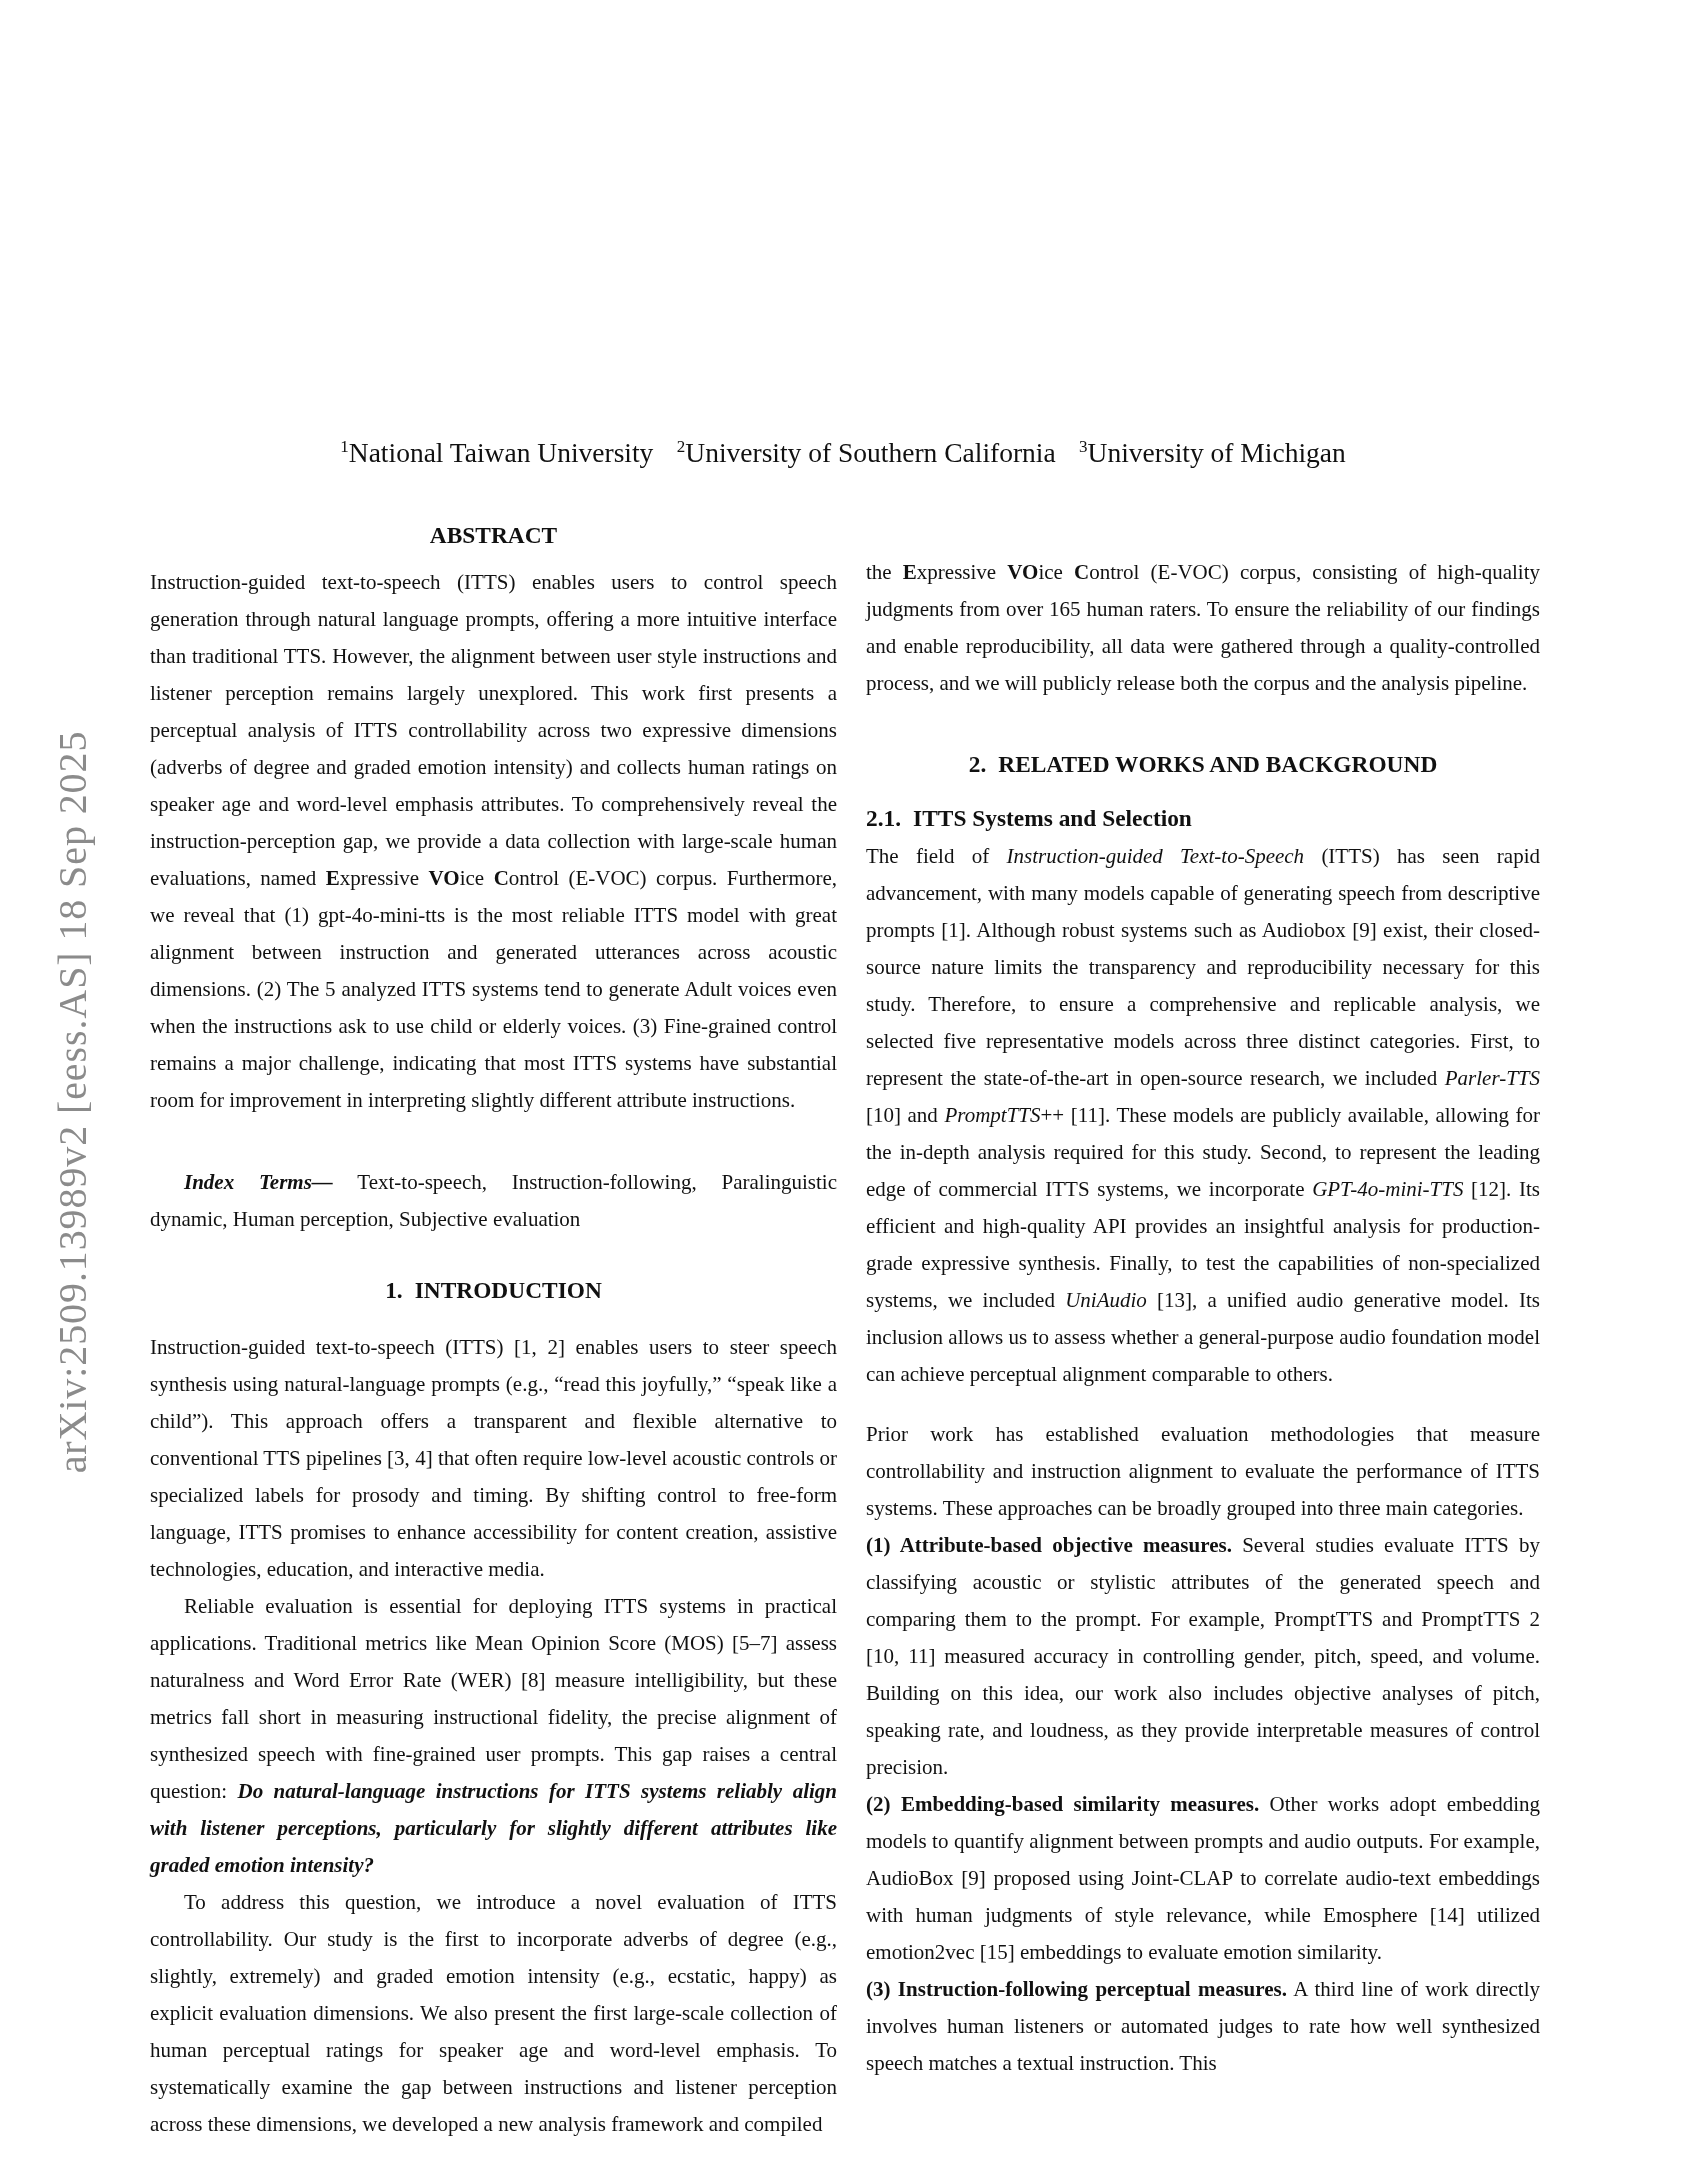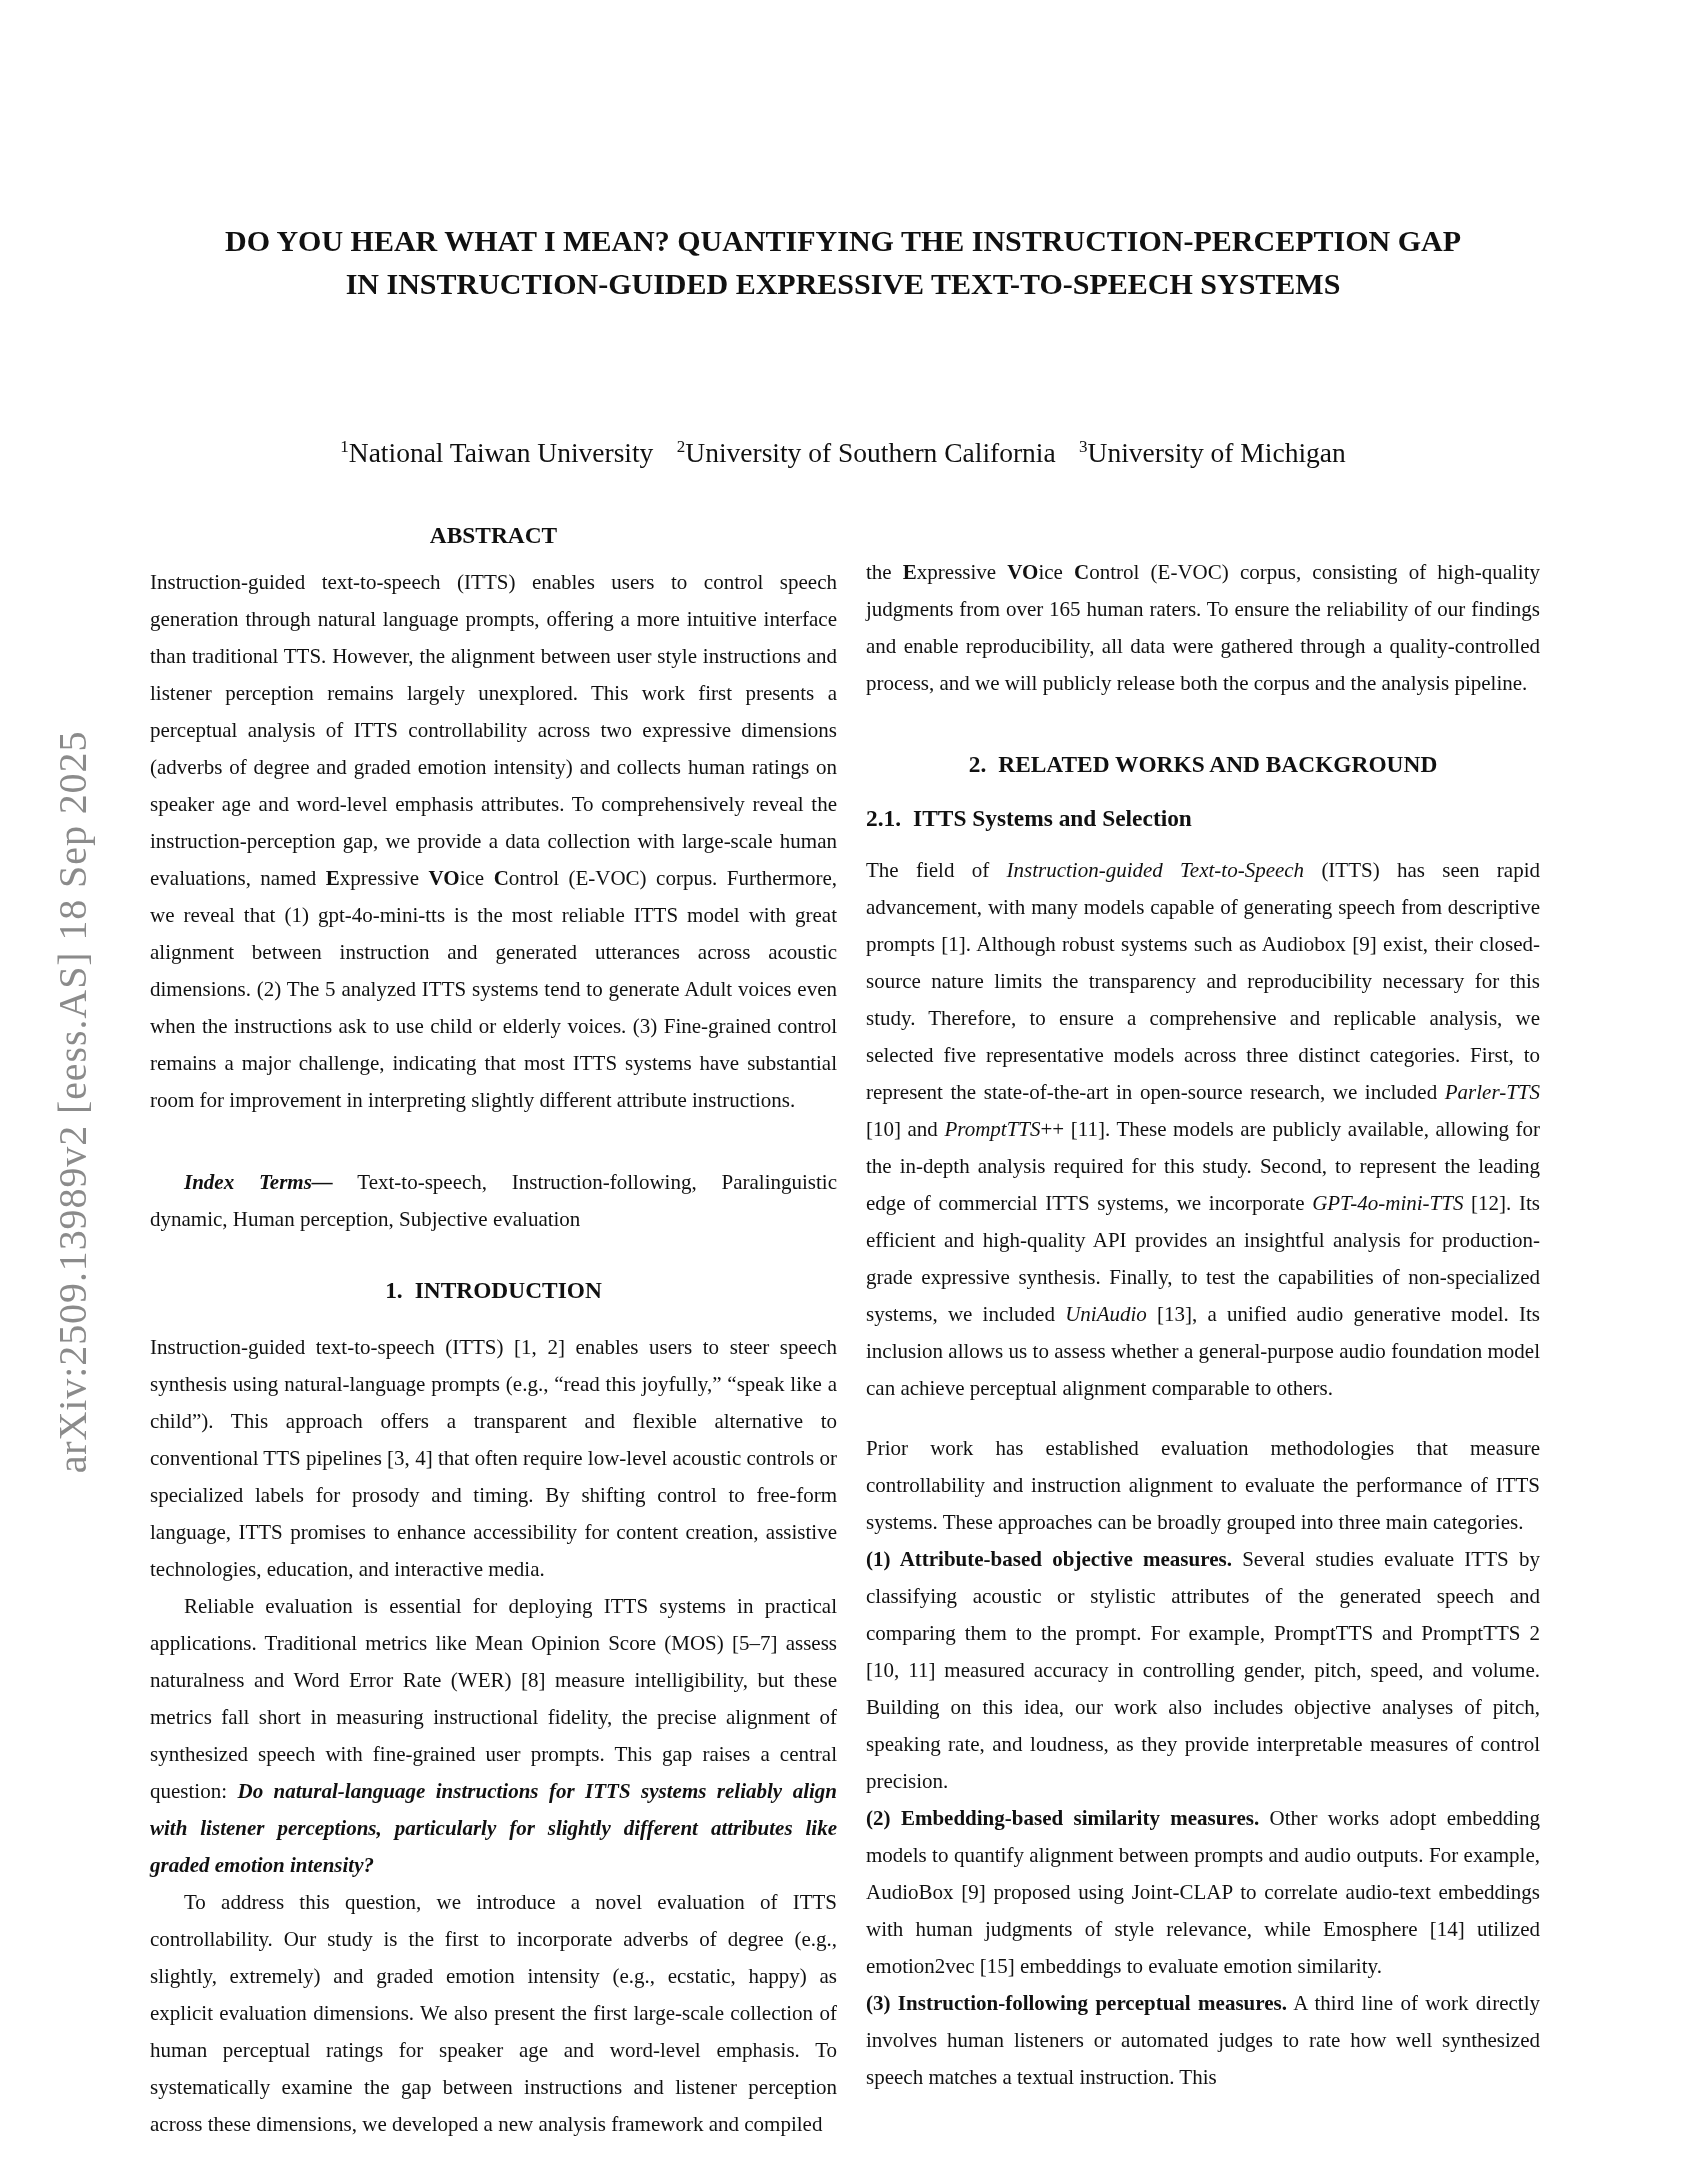--- a/index.html
+++ b/index.html
@@ -49,35 +49,31 @@
   .b{font-weight:bold;}
   .i{font-style:italic;}
   .bi{font-weight:bold;font-style:italic;}
   .indent{text-indent:34px;}
   .mt-abs{margin-top:14.7px;}
   .mt-idx{margin-top:45px;}
   .mt-sec1{margin-top:38px;}
   .mt-p1{margin-top:24px;}
   .mt-h2{margin-top:48px;}
   .mt-h21{margin-top:25px;}
-  .mt-p21{margin-top:20px;}
+  .mt-p21{margin-top:6px;}
   .mt-h22{margin-top:39px;}
   .mt-p22{margin-top:23px;}
 </style>
 </head>
 <body>
 
 <div class="page">
 
   <div class="watermark">arXiv:2509.13989v2 [eess.AS] 18 Sep 2025</div>
 
-  <div class="title">
-    <div>DO YOU HEAR WHAT I MEAN? QUANTIFYING THE INSTRUCTION-PERCEPTION GAP</div>
-    <div>IN INSTRUCTION-GUIDED EXPRESSIVE TEXT-TO-SPEECH SYSTEMS</div>
-  </div>
 
 
   <div class="affil"><sup>1</sup><span>National Taiwan University </span><sup class="gap">2</sup><span>University of Southern California </span><sup class="gap">3</sup><span>University of Michigan</span></div>
 
   <div class="col col-left">
     <p class="hc">ABSTRACT</p>
 
     <p class="mt-abs"><span>Instruction-guided text-to-speech (ITTS) enables users to control speech generation through natural language prompts, offering a more intuitive interface than traditional TTS. However, the alignment between user style instructions and listener perception remains largely unexplored. This work first presents a perceptual analysis of ITTS controllability across two expressive dimensions (adverbs of degree and graded emotion intensity) and collects human ratings on speaker age and word-level emphasis attributes. To comprehensively reveal the instruction-perception gap, we provide a data collection with large-scale human evaluations, named </span><span class="b">E</span><span>xpressive </span><span class="b">VO</span><span>ice </span><span class="b">C</span><span>ontrol (E-VOC) corpus. Furthermore, we reveal that (1) gpt-4o-mini-tts is the most reliable ITTS model with great alignment between instruction and generated utterances across acoustic dimensions. (2) The 5 analyzed ITTS systems tend to generate Adult voices even when the instructions ask to use child or elderly voices. (3) Fine-grained control remains a major challenge, indicating that most ITTS systems have substantial room for improvement in interpreting slightly different attribute instructions.</span></p>
 
     <p class="mt-idx indent"><span class="bi">Index Terms—</span><span> Text-to-speech, Instruction-following, Paralinguistic dynamic, Human perception, Subjective evaluation</span></p>

